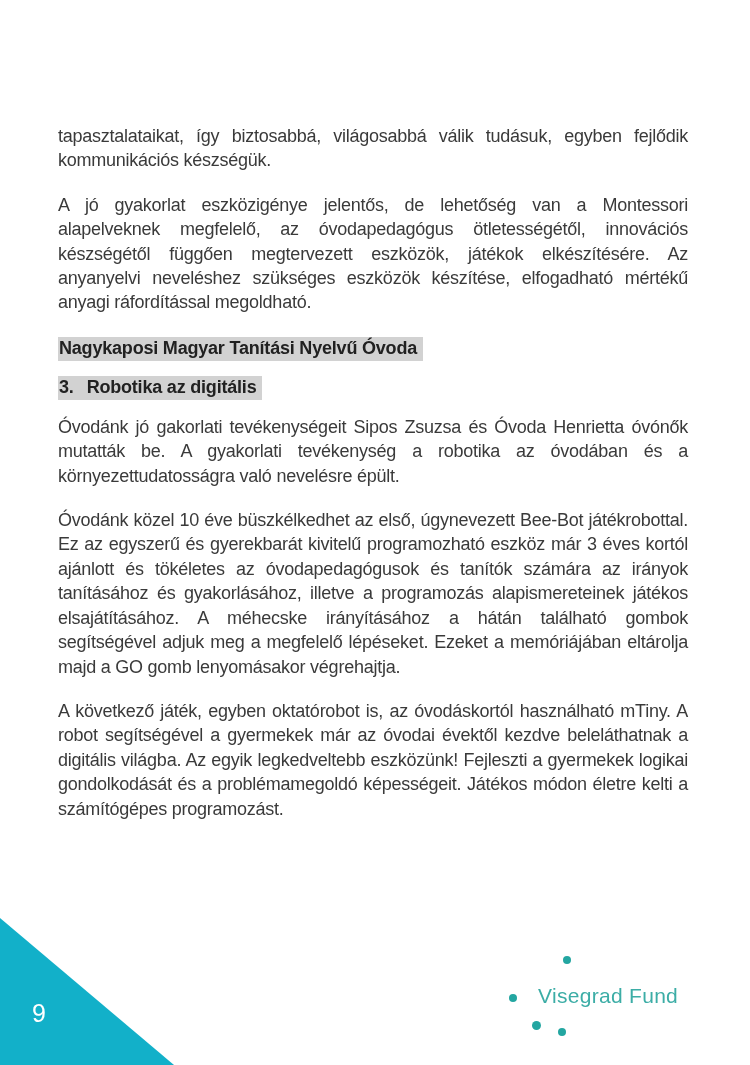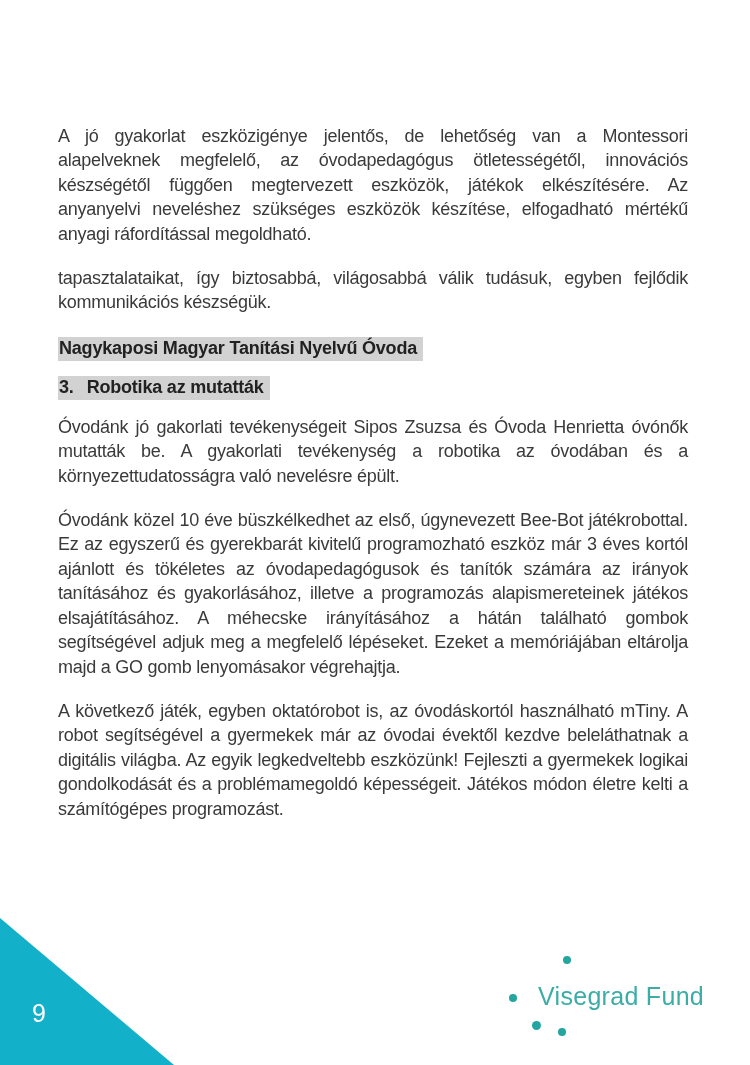--- a/index.html
+++ b/index.html
@@ -73,40 +73,40 @@
     background: var(--logodot, #23a6a1);
   }
   .dot-top  { left: 58px; top: 16px; width: 8px; height: 8px; }
   .dot-left { left: 4px;  top: 54px; width: 8px; height: 8px; }
   .dot-b1   { left: 27px; top: 81px; width: 9px; height: 9px; }
   .dot-b2   { left: 53px; top: 88px; width: 8px; height: 8px; }
   .logo-text {
     position: absolute;
     left: 33px;
     top: 44px;
-    font-size: 25px;
+    font-size: 21px;
     line-height: 24px;
     letter-spacing: 0.3px;
     color: var(--logo, #3cada6);
     white-space: nowrap;
   }
 </style>
 </head>
 <body>
 
 <div class="page">
 
   <main class="content">
+    <p>tapasztalataikat, így biztosabbá, világosabbá válik tudásuk, egyben fejlődik kommunikációs készségük.</p>
+
     <p>A jó gyakorlat eszközigénye jelentős, de lehetőség van a Montessori alapelveknek megfelelő, az óvodapedagógus ötletességétől, innovációs készségétől függően megtervezett eszközök, játékok elkészítésére. Az anyanyelvi neveléshez szükséges eszközök készítése, elfogadható mértékű anyagi ráfordítással megoldható.</p>
-
-    <p>tapasztalataikat, így biztosabbá, világosabbá válik tudásuk, egyben fejlődik kommunikációs készségük.</p>
 
     <h2 class="hl-heading school"><span class="hl">Nagykaposi Magyar Tanítási Nyelvű Óvoda</span></h2>
 
-    <h3 class="hl-heading topic"><span class="hl"><span class="num">3.</span><span>Robotika az mutatták</span></span></h3>
+    <h3 class="hl-heading topic"><span class="hl"><span class="num">3.</span><span>Robotika az digitális</span></span></h3>
 
     <p>Óvodánk jó gakorlati tevékenységeit Sipos Zsuzsa és Óvoda Henrietta óvónők mutatták be. A gyakorlati tevékenység a robotika az óvodában és a környezettudatosságra való nevelésre épült.</p>
 
     <p>Óvodánk  közel 10 éve büszkélkedhet az első, úgynevezett Bee-Bot játékrobottal. Ez az  egyszerű és gyerekbarát kivitelű programozható eszköz már 3 éves kortól ajánlott és  tökéletes  az óvodapedagógusok és tanítók számára az irányok tanításához és gyakorlásához, illetve a programozás alapismereteinek játékos elsajátításához. A méhecske irányításához a hátán található gombok segítségével adjuk meg a megfelelő lépéseket. Ezeket a memóriájában eltárolja majd a GO gomb lenyomásakor végrehajtja.</p>
 
     <p>A következő játék, egyben oktatórobot is, az óvodáskortól használható mTiny. A robot segítségével a gyermekek már az óvodai évektől kezdve beleláthatnak a digitális világba. Az egyik legkedveltebb eszközünk! Fejleszti a gyermekek logikai gondolkodását és a problémamegoldó képességeit. Játékos módon életre kelti a számítógépes programozást.</p>
   </main>
 
   <div class="corner-triangle"></div>
 

